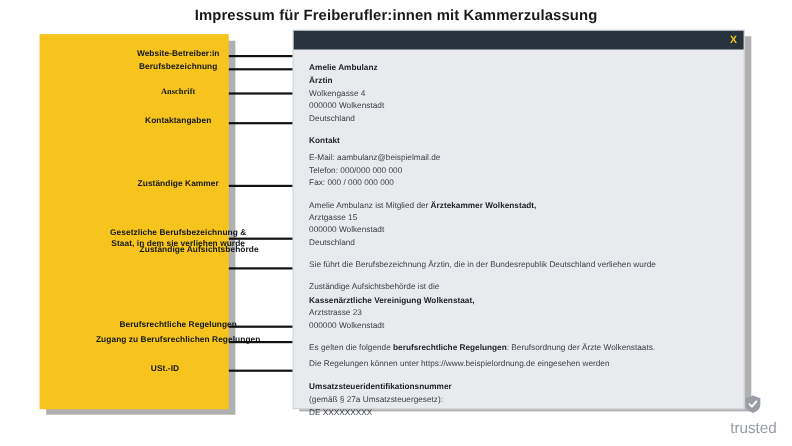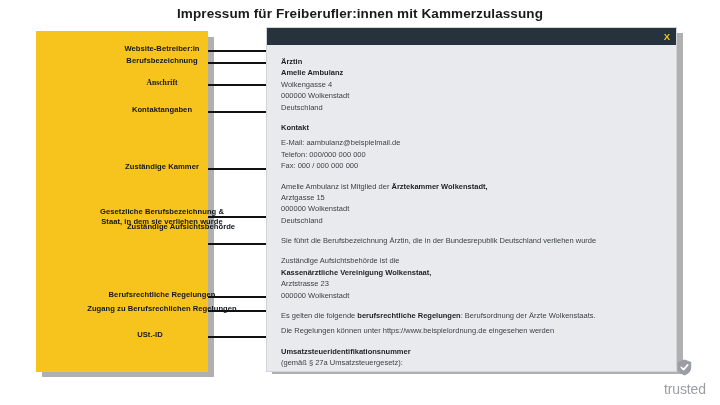--- a/index.html
+++ b/index.html
@@ -187,22 +187,22 @@
 <div id="doc-shadow"></div>
 <div id="doc-window">
 
   <div id="doc-titlebar">
     <span id="close-button">X</span>
   </div>
 
   <div id="doc-body">
 
     <div class="doc-block">
+      <div class="doc-line b">Amelie Ambulanz</div>
       <div class="doc-line b">Ärztin</div>
-      <div class="doc-line b">Amelie Ambulanz</div>
       <div class="doc-line">Wolkengasse 4</div>
       <div class="doc-line">000000 Wolkenstadt</div>
       <div class="doc-line">Deutschland</div>
     </div>
 
     <div class="doc-block">
       <div class="doc-line b">Kontakt</div>
       <div class="gap-sm"></div>
       <div class="doc-line">E-Mail: aambulanz@beispielmail.de</div>
       <div class="doc-line">Telefon: 000/000 000 000</div>
@@ -229,20 +229,21 @@
 
     <div class="doc-block">
       <div class="doc-line"><span>Es gelten die folgende </span><span class="b">berufsrechtliche Regelungen</span><span>: Berufsordnung der Ärzte Wolkenstaats.</span></div>
       <div class="gap-sm"></div>
       <div class="doc-line">Die Regelungen können unter https://www.beispielordnung.de eingesehen werden</div>
     </div>
 
     <div class="doc-block">
       <div class="doc-line b">Umsatzsteueridentifikationsnummer</div>
       <div class="doc-line">(gemäß § 27a Umsatzsteuergesetz):</div>
+      <div class="doc-line">DE XXXXXXXXX</div>
     </div>
 
   </div>
 </div>
 
 <div id="trusted-logo">
   <svg id="trusted-shield" width="15" height="17" viewBox="0 0 15 17">
     <path d="M7.5 0.6 L14.2 3.1 V8.6 C14.2 12.4 11.3 15.3 7.5 16.4 C3.7 15.3 0.8 12.4 0.8 8.6 V3.1 Z" fill="#9a9ea4"></path>
     <path d="M4.3 8.4 L6.6 10.6 L10.7 5.9" stroke="#ffffff" stroke-width="1.7" fill="none" stroke-linecap="round" stroke-linejoin="round"></path>
   </svg>

